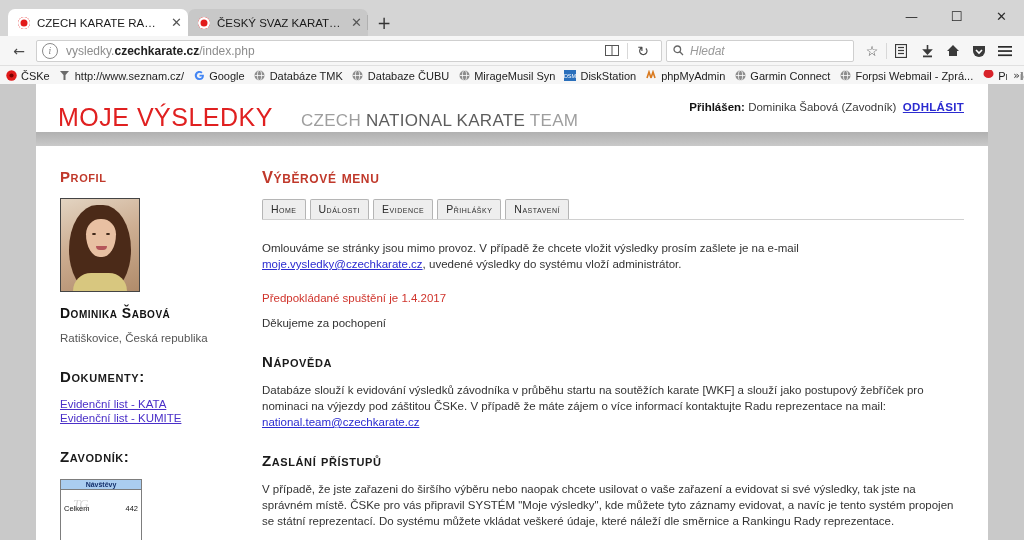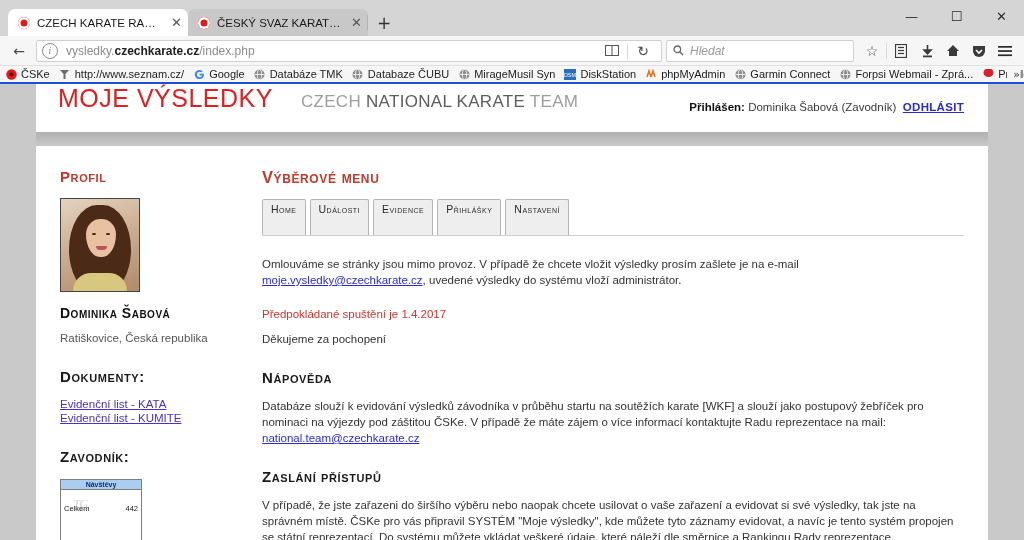--- a/index.html
+++ b/index.html
@@ -191,21 +191,21 @@
     width: 1px; height: 16px; background: #d8d8d8; margin: 0 1px;
   }
 
   .bookmarks {
     height: 22px;
     background: #f6f6f6;
     display: flex;
     align-items: center;
     padding: 0 5px;
     box-sizing: border-box;
-    border-bottom: 6px solid #1d4ed8;
+    border-bottom: 3px solid #1d4ed8;
     overflow: hidden;
     position: relative;
   }
   .bm {
     display: flex;
     align-items: center;
     font-size: 11px;
     color: #1d1d1d;
     margin-right: 9px;
     white-space: nowrap;
@@ -243,21 +243,21 @@
   }
   .pagewrap {
     width: 952px;
     margin: 0 auto;
     position: relative;
   }
   .sitehead {
     background: #fff;
     height: 48px;
     display: flex;
-    align-items: flex-start;
+    align-items: flex-end;
     padding: 0 22px;
     box-sizing: border-box;
     position: relative;
   }
   .logo {
     display: flex;
     align-items: baseline;
     font-family: "Liberation Sans", sans-serif;
   }
   .logo-red {
@@ -443,21 +443,21 @@
     margin-bottom: 20px;
   }
   .menubtn {
     border: 1px solid #b5b5b5;
     border-bottom: none;
     background: #eeeeee;
     font-size: 10.5px;
     font-variant: small-caps;
     letter-spacing: 0.5px;
     color: #2b2b2b;
-    padding: 3px 8px 20px 8px;
+    padding: 3px 8px 4px 8px;
     margin-right: 4px;
     border-top-left-radius: 2px;
     border-top-right-radius: 2px;
   }
   .sec { margin-bottom: 22px; }
   .sec p {
     margin: 0 0 9px 0;
     font-size: 11.5px;
     line-height: 16px;
     color: #333;

